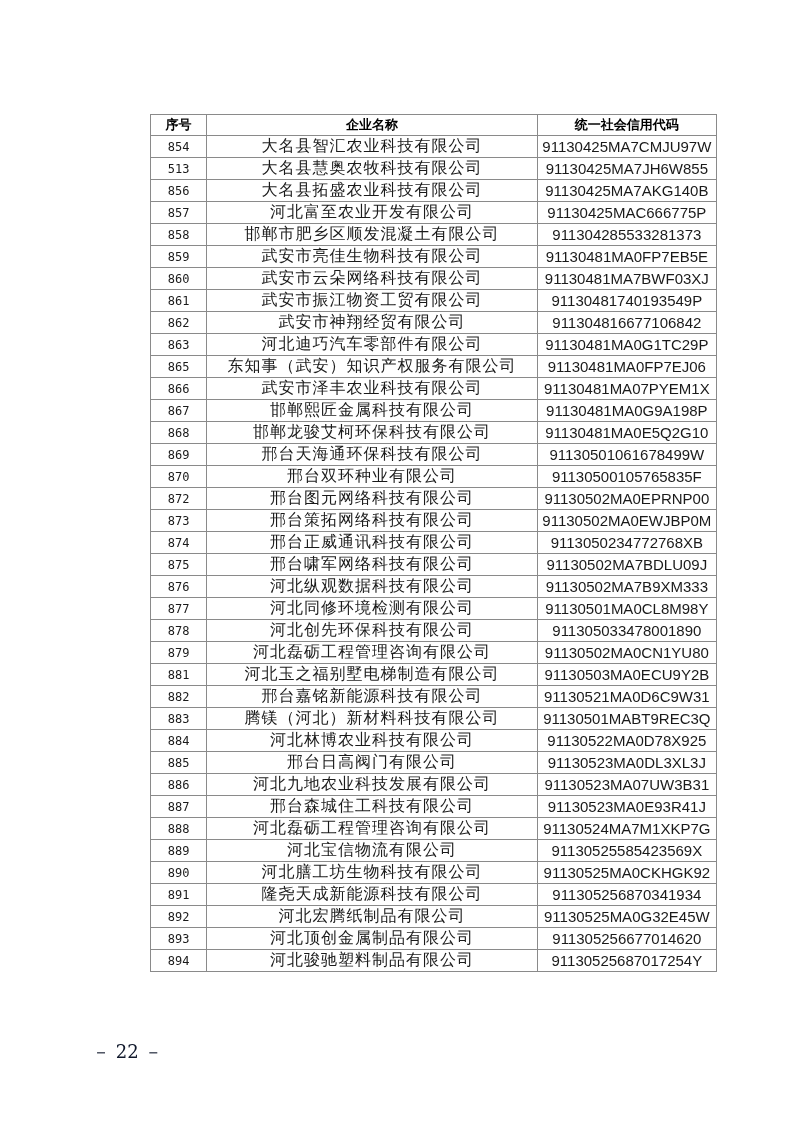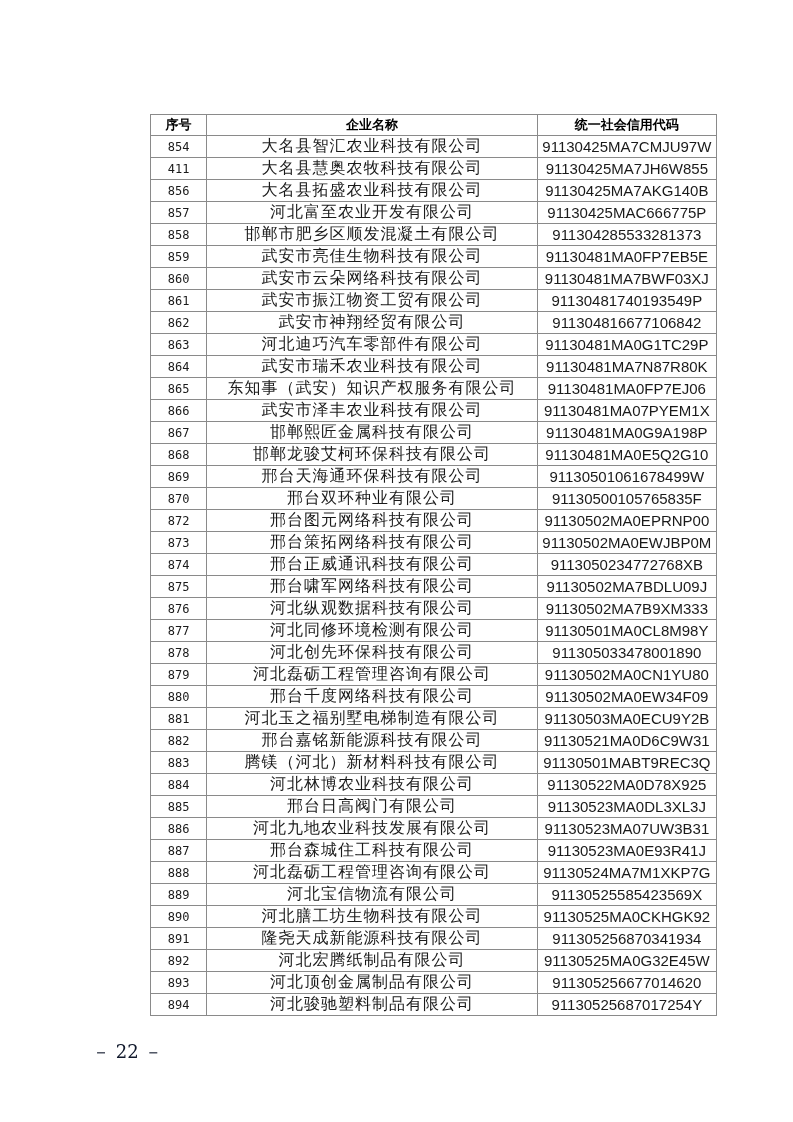--- a/index.html
+++ b/index.html
@@ -42,21 +42,21 @@
       <th>统一社会信用代码</th>
     </tr>
   </thead>
   <tbody id="tbody">
       <tr>
         <td class="num">854</td>
         <td class="name">大名县智汇农业科技有限公司</td>
         <td class="code">91130425MA7CMJU97W</td>
       </tr>
       <tr>
-        <td class="num">411</td>
+        <td class="num">513</td>
         <td class="name">大名县慧奥农牧科技有限公司</td>
         <td class="code">91130425MA7JH6W855</td>
       </tr>
       <tr>
         <td class="num">856</td>
         <td class="name">大名县拓盛农业科技有限公司</td>
         <td class="code">91130425MA7AKG140B</td>
       </tr>
       <tr>
         <td class="num">857</td>
@@ -87,25 +87,20 @@
         <td class="num">862</td>
         <td class="name">武安市神翔经贸有限公司</td>
         <td class="code">911304816677106842</td>
       </tr>
       <tr>
         <td class="num">863</td>
         <td class="name">河北迪巧汽车零部件有限公司</td>
         <td class="code">91130481MA0G1TC29P</td>
       </tr>
       <tr>
-        <td class="num">864</td>
-        <td class="name">武安市瑞禾农业科技有限公司</td>
-        <td class="code">91130481MA7N87R80K</td>
-      </tr>
-      <tr>
         <td class="num">865</td>
         <td class="name">东知事（武安）知识产权服务有限公司</td>
         <td class="code">91130481MA0FP7EJ06</td>
       </tr>
       <tr>
         <td class="num">866</td>
         <td class="name">武安市泽丰农业科技有限公司</td>
         <td class="code">91130481MA07PYEM1X</td>
       </tr>
       <tr>
@@ -160,25 +155,20 @@
       </tr>
       <tr>
         <td class="num">878</td>
         <td class="name">河北创先环保科技有限公司</td>
         <td class="code">911305033478001890</td>
       </tr>
       <tr>
         <td class="num">879</td>
         <td class="name">河北磊砺工程管理咨询有限公司</td>
         <td class="code">91130502MA0CN1YU80</td>
-      </tr>
-      <tr>
-        <td class="num">880</td>
-        <td class="name">邢台千度网络科技有限公司</td>
-        <td class="code">91130502MA0EW34F09</td>
       </tr>
       <tr>
         <td class="num">881</td>
         <td class="name">河北玉之福别墅电梯制造有限公司</td>
         <td class="code">91130503MA0ECU9Y2B</td>
       </tr>
       <tr>
         <td class="num">882</td>
         <td class="name">邢台嘉铭新能源科技有限公司</td>
         <td class="code">91130521MA0D6C9W31</td>

